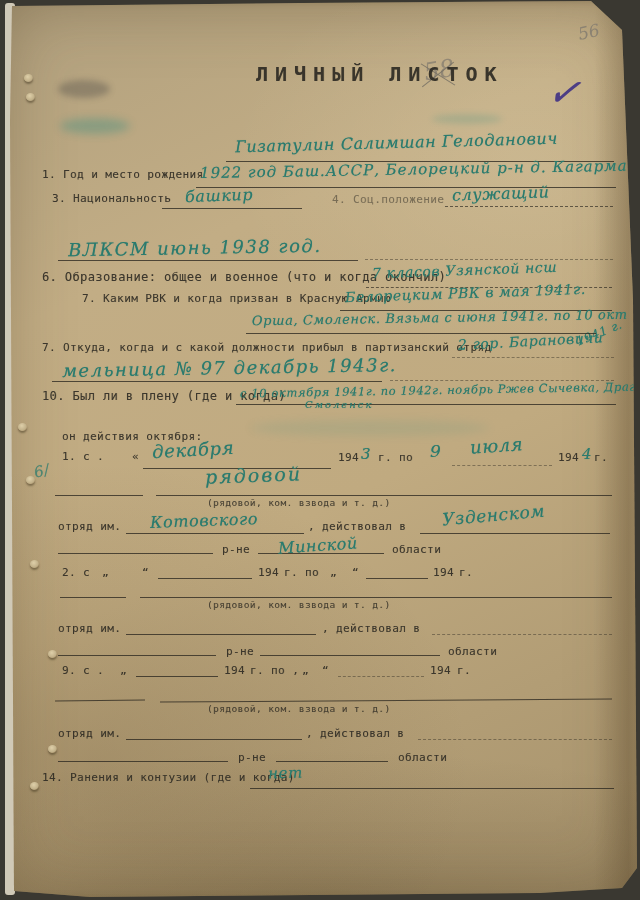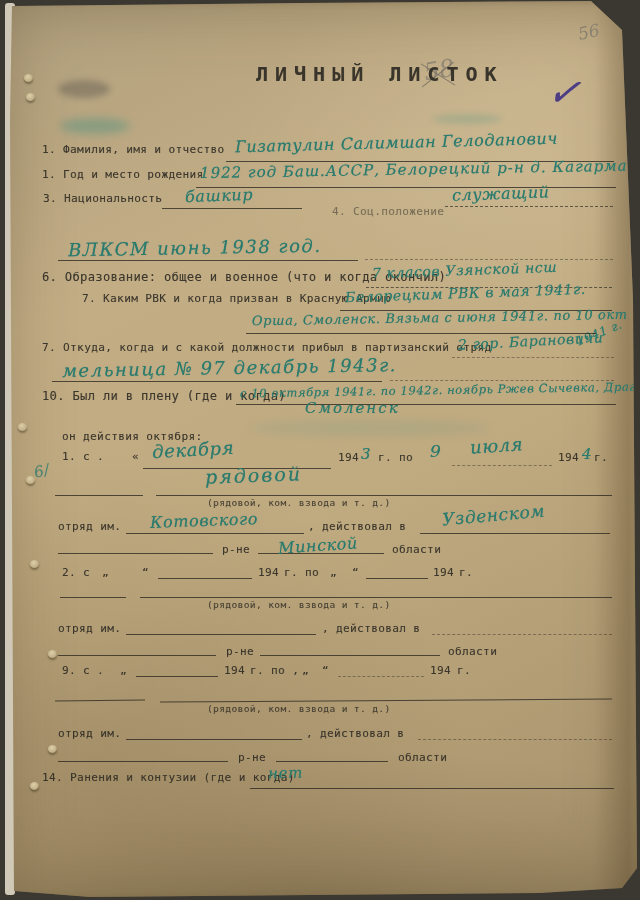--- a/index.html
+++ b/index.html
@@ -21,21 +21,21 @@
     box-shadow:inset 0 0 70px rgba(72,56,30,.38), inset 0 0 8px rgba(60,45,25,.35);
   }
   .right-curl{position:absolute;right:0;top:0;width:46px;height:900px;
     background:linear-gradient(to right,transparent,rgba(84,64,36,.28) 75%,rgba(140,118,82,.18));}
   
   .p{position:absolute;color:#2e2b24;opacity:.9;white-space:nowrap;
      font-family:"DejaVu Sans Mono",monospace;font-size:11px;letter-spacing:.4px;
      text-shadow:.3px .3px 0 rgba(55,50,38,.35);}
   .p.small{font-size:12px;}
   .p.tiny{font-size:9.5px;opacity:.8;}
-  .p.faded{opacity:.5;margin-top:12px;}
+  .p.faded{opacity:.5;}
   .title1{font-size:20px;font-weight:bold;letter-spacing:7px;opacity:.92;}
   .title2{font-size:15px;font-weight:bold;letter-spacing:5.5px;opacity:.85;}
   
   .hw{position:absolute;color:#2a7b6e;white-space:nowrap;
       font-family:"DejaVu Serif",serif;font-style:italic;letter-spacing:.6px;
       text-shadow:0 0 .7px rgba(42,123,110,.65);}
   
   .pencil{position:absolute;color:#8b8272;font-family:"DejaVu Serif",serif;font-style:italic;white-space:nowrap;}
   .purple{position:absolute;color:#4c3d85;font-family:"DejaVu Serif",serif;font-style:italic;}
   
@@ -73,29 +73,28 @@
   <div>
     <div class="pencil" style="left:424px;top:56px;font-size:24px;transform:rotate(-10deg);opacity:.85;">58</div>
     <div class="xline" style="left:418px;top:74px;width:40px;transform:rotate(32deg);"></div>
     <div class="xline" style="left:418px;top:74px;width:40px;transform:rotate(-38deg);"></div>
   </div>
   <div class="purple" style="left:548px;top:70px;font-size:38px;transform:rotate(10deg) scaleY(1.15);">✓</div>
   <div class="hw" style="left:34px;top:462px;font-size:15px;transform:rotate(-14deg);opacity:.75;">6/</div>
 
   <div class="p title1" style="left:215px;top:62px;margin-left:41px;">ЛИЧНЫЙ ЛИСТОК</div>
 
-  <div class="p" style="left:42px;top:143px;">1. Фамилия, имя и отчество</div>
   <div class="hw" style="left:235px;top:133px;font-size:16px;transform:rotate(-1.5deg);">Гизатулин Салимшан Гелоданович</div>
   <div class="rule" style="left:226px;top:161px;width:388px;"></div>
 
   <div class="p" style="left:42px;top:168px;">1. Год и место рождения</div>
   <div class="hw" style="left:200px;top:160px;font-size:15px;letter-spacing:1px;transform:rotate(-1deg);">1922 год Баш.АССР, Белорецкий р-н д. Кагарманово</div>
   <div class="rule" style="left:196px;top:187px;width:420px;"></div>
 
-  <div class="p" style="left:43px;top:192px;">3. Национальность</div>
+  <div class="p" style="left:52px;top:192px;">3. Национальность</div>
   <div class="hw" style="left:185px;top:186px;font-size:16px;transform:rotate(-2deg);">башкир</div>
   <div class="rule" style="left:162px;top:208px;width:140px;"></div>
   <div class="p faded" style="left:332px;top:193px;">4. Соц.положение</div>
   <div class="hw" style="left:452px;top:184px;font-size:16px;transform:rotate(-2deg);">служащий</div>
   <div class="rule dash" style="left:445px;top:206px;width:168px;"></div>
 
   <div class="hw" style="left:68px;top:237px;font-size:18px;letter-spacing:1.5px;transform:rotate(-1deg);">ВЛКСМ июнь 1938 год.</div>
   <div class="rule" style="left:58px;top:260px;width:300px;"></div>
   <div class="rule dash faint" style="left:365px;top:259px;width:248px;"></div>
 
@@ -114,21 +113,21 @@
   <div class="p" style="left:42px;top:341px;">7. Откуда, когда и с какой должности прибыл в партизанский отряд</div>
   <div class="hw" style="left:458px;top:333px;font-size:14px;transform:rotate(-3deg);">2 гор. Барановичи</div>
   <div class="rule dash faint" style="left:452px;top:357px;width:162px;"></div>
   <div class="hw" style="left:62px;top:357px;font-size:18px;letter-spacing:1.5px;transform:rotate(-1deg);">мельница № 97      декабрь 1943г.</div>
   <div class="rule" style="left:52px;top:381px;width:330px;"></div>
   <div class="rule dash faint" style="left:390px;top:380px;width:224px;"></div>
 
   <div class="p small" style="left:42px;top:389px;">10. Был ли в плену (где и когда)</div>
   <div class="hw" style="left:240px;top:383px;font-size:11.5px;transform:rotate(-1deg);">с 10 октября 1941г. по 1942г. ноябрь Ржев Сычевка, Драго</div>
   <div class="rule" style="left:236px;top:404px;width:380px;"></div>
-  <div class="hw" style="left:305px;top:399px;font-size:15px;letter-spacing:2px;">Смоленск</div>
+  <div class="hw" style="left:305px;top:399px;font-size:10px;letter-spacing:2px;">Смоленск</div>
 
   <div class="p" style="left:62px;top:430px;">он действия октября:</div>
 
   <div class="p" style="left:62px;top:450px;">1. с .</div>
   <div class="p" style="left:132px;top:450px;">«</div>
   <div class="hw" style="left:152px;top:439px;font-size:18px;transform:rotate(-3deg);">декабря</div>
   <div class="rule" style="left:143px;top:468px;width:188px;"></div>
   <div class="p" style="left:338px;top:451px;">194</div>
   <div class="hw" style="left:361px;top:445px;font-size:15px;">3</div>
   <div class="p" style="left:378px;top:451px;">г. по</div>

